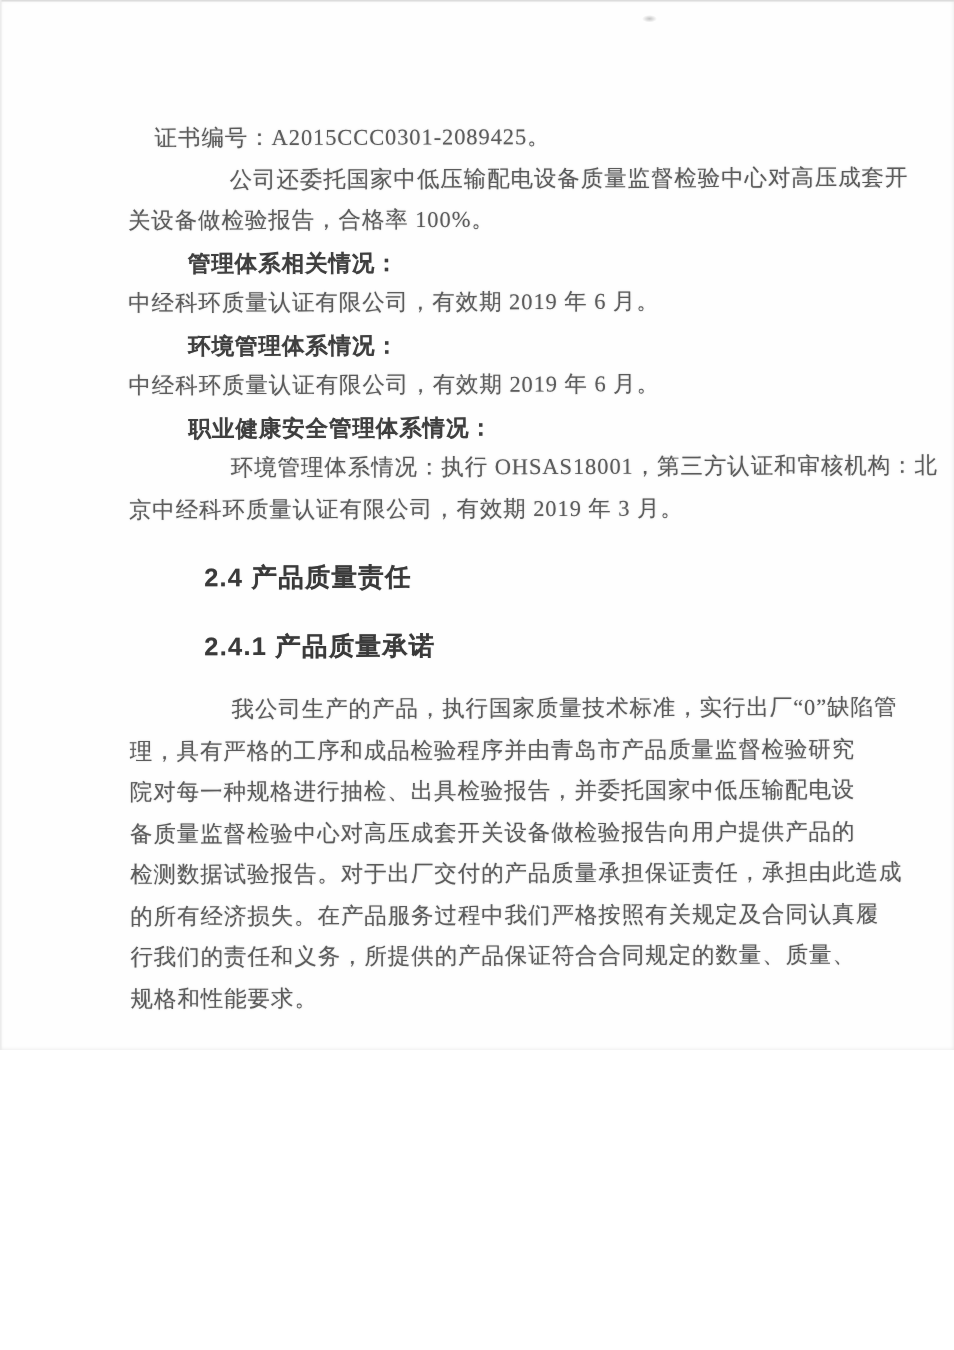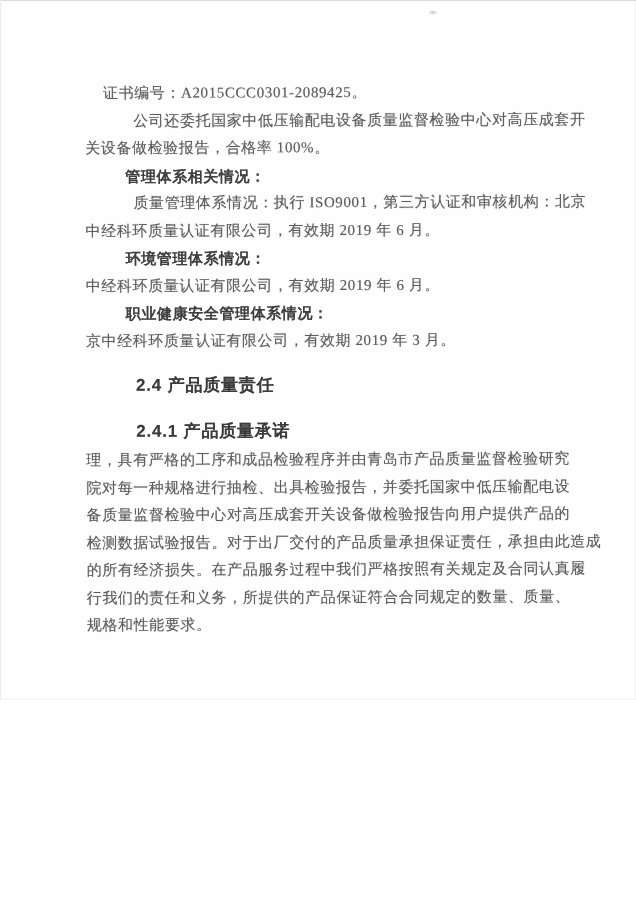--- a/index.html
+++ b/index.html
@@ -35,21 +35,21 @@
   }
   .ln {
     line-height: 27.5px;
     font-size: 15px;
     letter-spacing: 0.6px;
     color: #5c5c5c;
     white-space: nowrap;
     text-shadow: 0 0 1px rgba(120,120,120,0.55);
   }
   .hang { margin-left: 18px; }      
-  .ind  { margin-left: 48px; }      
+  .ind  { margin-left: 68px; }      
   .h-bold {
     margin-left: 40px;
     font-family: "Liberation Sans", "DejaVu Sans", sans-serif;
     font-weight: bold;
     color: #3f3f3f;
     text-shadow: 0 0 0.5px rgba(80,80,80,0.5);
   }
   .sec {
     margin-left: 50px;
     line-height: 30px;
@@ -97,35 +97,36 @@
 
   <div class="scan-layer">
 
     <div class="ln hang">证书编号：A2015CCC0301-2089425。</div>
 
     <div class="ln ind">公司还委托国家中低压输配电设备质量监督检验中心对高压成套开</div>
     <div class="ln">关设备做检验报告，合格率 100%。</div>
 
     <div class="ln h-bold">管理体系相关情况：</div>
 
-    <div class="ln ind">质量管理体系情况：执行 ISO9001，第三方认证和审核机构：北京</div>
     <div class="ln">中经科环质量认证有限公司，有效期 2019 年 6 月。</div>
 
     <div class="ln h-bold">环境管理体系情况：</div>
 
     <div class="ln">中经科环质量认证有限公司，有效期 2019 年 6 月。</div>
 
     <div class="ln h-bold">职业健康安全管理体系情况：</div>
 
+    <div class="ln ind">环境管理体系情况：执行 OHSAS18001，第三方认证和审核机构：北</div>
     <div class="ln">京中经科环质量认证有限公司，有效期 2019 年 3 月。</div>
 
     <div class="ln sec gap-lg">2.4 产品质量责任</div>
 
     <div class="ln sec gap-lg">2.4.1 产品质量承诺</div>
 
+    <div class="ln ind gap-md">我公司生产的产品，执行国家质量技术标准，实行出厂“0”缺陷管</div>
     <div class="ln">理，具有严格的工序和成品检验程序并由青岛市产品质量监督检验研究</div>
     <div class="ln">院对每一种规格进行抽检、出具检验报告，并委托国家中低压输配电设</div>
     <div class="ln">备质量监督检验中心对高压成套开关设备做检验报告向用户提供产品的</div>
     <div class="ln">检测数据试验报告。对于出厂交付的产品质量承担保证责任，承担由此造成</div>
     <div class="ln">的所有经济损失。在产品服务过程中我们严格按照有关规定及合同认真履</div>
     <div class="ln">行我们的责任和义务，所提供的产品保证符合合同规定的数量、质量、</div>
     <div class="ln">规格和性能要求。</div>
   </div>
 
   <div class="page-number">13</div>

